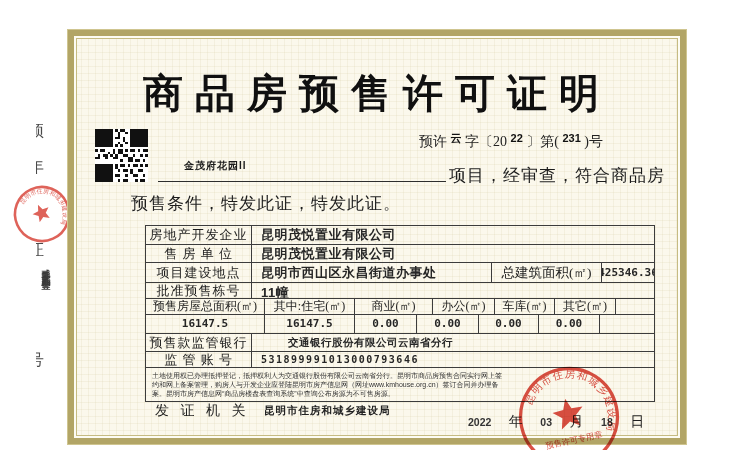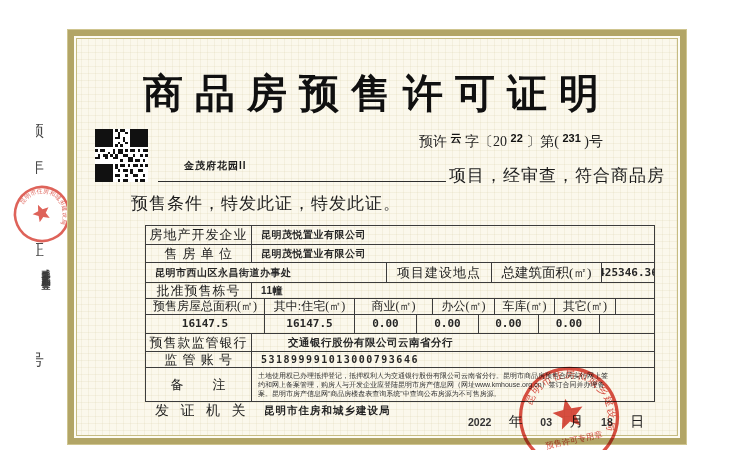--- a/index.html
+++ b/index.html
@@ -38,21 +38,21 @@
              letter-spacing:1px; white-space:nowrap; }
 
   
   .tbl { position:absolute; left:145px; top:225px; width:510px; border:1px solid #3c3c3c; }
   .trow { display:flex; border-top:1px solid #3c3c3c; }
   .trow:first-child { border-top:none; }
   .tcell { border-left:1px solid #3c3c3c; display:flex; align-items:center; overflow:hidden; }
   .tcell:first-child { border-left:none; }
   .lab { width:105px; justify-content:center; font-size:13px; letter-spacing:1px;
          color:#1e1e1e; white-space:nowrap; }
-  .val { font-family:"Liberation Sans", sans-serif; font-weight:bold; font-size:10px;
+  .val { font-family:"Liberation Sans", sans-serif; font-weight:bold; font-size:13px;
          color:#262626; padding-left:9px; letter-spacing:.5px; white-space:nowrap; }
   .hdr { justify-content:center; font-size:12px; color:#1e1e1e; white-space:nowrap; }
   .num { font-family:"DejaVu Sans Mono", monospace; font-weight:bold; font-size:11px;
          color:#262626; justify-content:center; padding-left:0; }
   .h18 { height:18px; } .h20 { height:20px; } .h16 { height:16px; }
   .h19 { height:19px; } .h34 { height:34px; }
   .remark-cell { flex-direction:column; align-items:flex-start; justify-content:center;
                  padding:2px 6px; }
   .remark-cell div { font-size:7px; line-height:9px; color:#333; letter-spacing:0;
                      font-family:"Liberation Sans", sans-serif; white-space:nowrap; }
@@ -189,22 +189,22 @@
       <div class="tcell lab">房地产开发企业</div>
       <div class="tcell val" style="flex:1;">昆明茂悦置业有限公司</div>
     </div>
 
     <div class="trow h18">
       <div class="tcell lab">售 房 单 位</div>
       <div class="tcell val" style="flex:1;">昆明茂悦置业有限公司</div>
     </div>
 
     <div class="trow h20">
+      <div class="tcell lab">项目建设地点</div>
       <div class="tcell val" style="width:240px;">昆明市西山区永昌街道办事处</div>
-      <div class="tcell lab">项目建设地点</div>
       <div class="tcell hdr" style="width:110px; font-size:13.5px;">总建筑面积(㎡)</div>
       <div class="tcell num" style="flex:1;">425346.36</div>
     </div>
 
     <div class="trow h16">
       <div class="tcell lab">批准预售栋号</div>
       <div class="tcell val" style="flex:1; align-items:flex-start; padding-top:1px;">11幢</div>
     </div>
 
     <div class="trow h16">
@@ -231,21 +231,20 @@
       <div class="tcell lab">预售款监管银行</div>
       <div class="tcell val" style="flex:1; font-size:10.5px;padding-left:36px;">交通银行股份有限公司云南省分行</div>
     </div>
 
     <div class="trow h16">
       <div class="tcell lab">监 管 账 号</div>
       <div class="tcell val acct" style="flex:1;">531899991013000793646</div>
     </div>
 
     <div class="trow h34">
-      <div class="tcell lab">备　　注</div>
       <div class="tcell remark-cell" style="flex:1;">
         <div>土地使用权已办理抵押登记，抵押权利人为交通银行股份有限公司云南省分行。昆明市商品房预售合同实行网上签</div>
         <div>约和网上备案管理，购房人与开发企业应登陆昆明市房产信息网（网址www.kmhouse.org.cn）签订合同并办理备</div>
         <div>案。昆明市房产信息网“商品房楼盘表查询系统”中查询公布房源为不可售房源。</div>
       </div>
     </div>
   </div>
 
   <div class="issuer-label">发 证 机 关</div>
   <div class="issuer-value">昆明市住房和城乡建设局</div>

